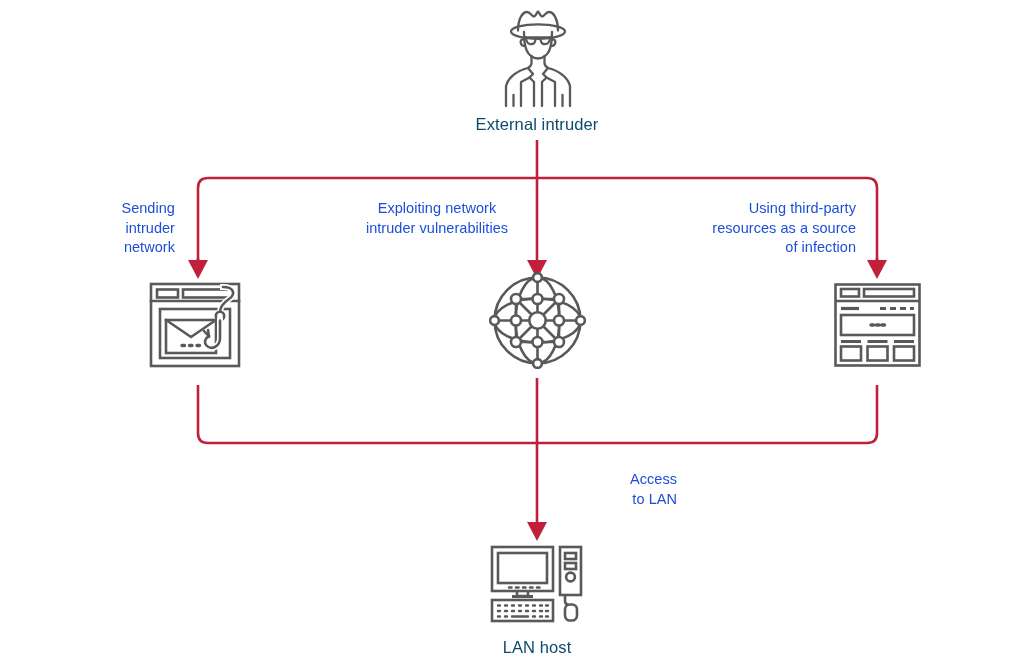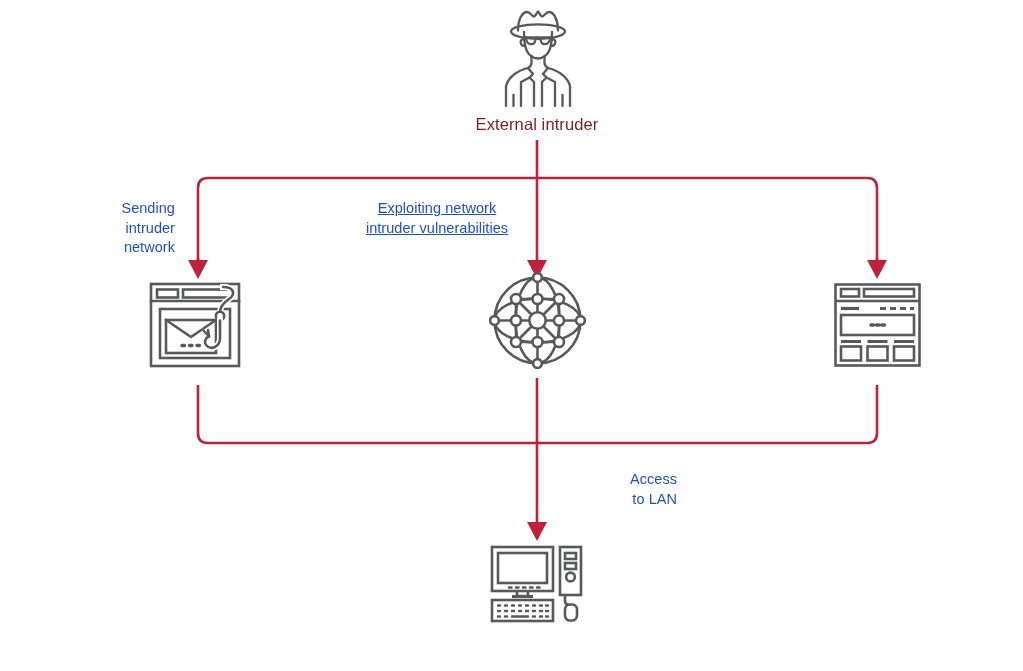--- a/index.html
+++ b/index.html
@@ -23,36 +23,36 @@
   }
   .layer-svg {
     position: absolute;
     left: 0;
     top: 0;
     width: 1023px;
     height: 671px;
   }
   .node-label {
     position: absolute;
-    color: #7f1d1d;
+    color: #0c4a6e;
     font-size: 16.5px;
     line-height: 20px;
     letter-spacing: 0.1px;
     text-align: center;
     white-space: nowrap;
   }
   .edge-label {
     position: absolute;
     color: #1d4ed8;
     font-size: 14.5px;
     line-height: 19.5px;
     letter-spacing: 0.05px;
   }
   .edge-label.right-align { text-align: right; }
-  .edge-label.center-align { text-align: center; text-decoration: underline; }
+  .edge-label.center-align { text-align: center; }
   .edge-label.left-align { text-align: right; }
 
   .icon-box { position: absolute; }
 </style>
 </head>
 <body>
 
 <div id="diagram-root">
 
   <svg class="layer-svg" viewBox="0 0 1023 671">
@@ -206,20 +206,25 @@
       <rect x="8" y="33" width="73" height="20"></rect>
 
       <path d="M38,43 L40.5,43 M43.5,43 L46,43 M49,43 L51.5,43" stroke-width="3.4" stroke-linecap="round"></path>
 
       <path d="M8,59.5 L28,59.5 M34.5,59.5 L54.5,59.5 M61,59.5 L81,59.5" stroke-width="3.2"></path>
 
       <rect x="8" y="64.5" width="20" height="14"></rect>
       <rect x="34.5" y="64.5" width="20" height="14"></rect>
       <rect x="61" y="64.5" width="20" height="14"></rect>
     </svg>
+  </div>
+  <div class="edge-label right-align" style="left:660px; top:199px; width:196px;">
+    <div>Using third-party</div>
+    <div>resources as a source</div>
+    <div>of infection</div>
   </div>
 
   <div class="edge-label left-align" style="left:557px; top:470px; width:120px;">
     <div>Access</div>
     <div>to LAN</div>
   </div>
 
   <div class="icon-box" style="left:490px; top:544px; width:93px; height:80px;">
     <svg width="93" height="80" viewBox="0 0 93 80" fill="none" stroke="#58595b" stroke-width="2.6" stroke-linejoin="miter">
 
@@ -248,14 +253,15 @@
       <rect x="75" y="9" width="11" height="6"></rect>
       <rect x="75" y="19" width="11" height="6"></rect>
 
       <circle cx="80.5" cy="33" r="4.4"></circle>
 
       <path d="M75,51 L75,57 C75,59.5 76.5,60.5 78.5,60.5"></path>
 
       <rect x="75" y="60.5" width="12" height="16" rx="5"></rect>
     </svg>
   </div>
+  <div class="node-label" style="left:447px; top:637px; width:180px;">LAN host</div>
 
 </div>
 
 </body></html>

